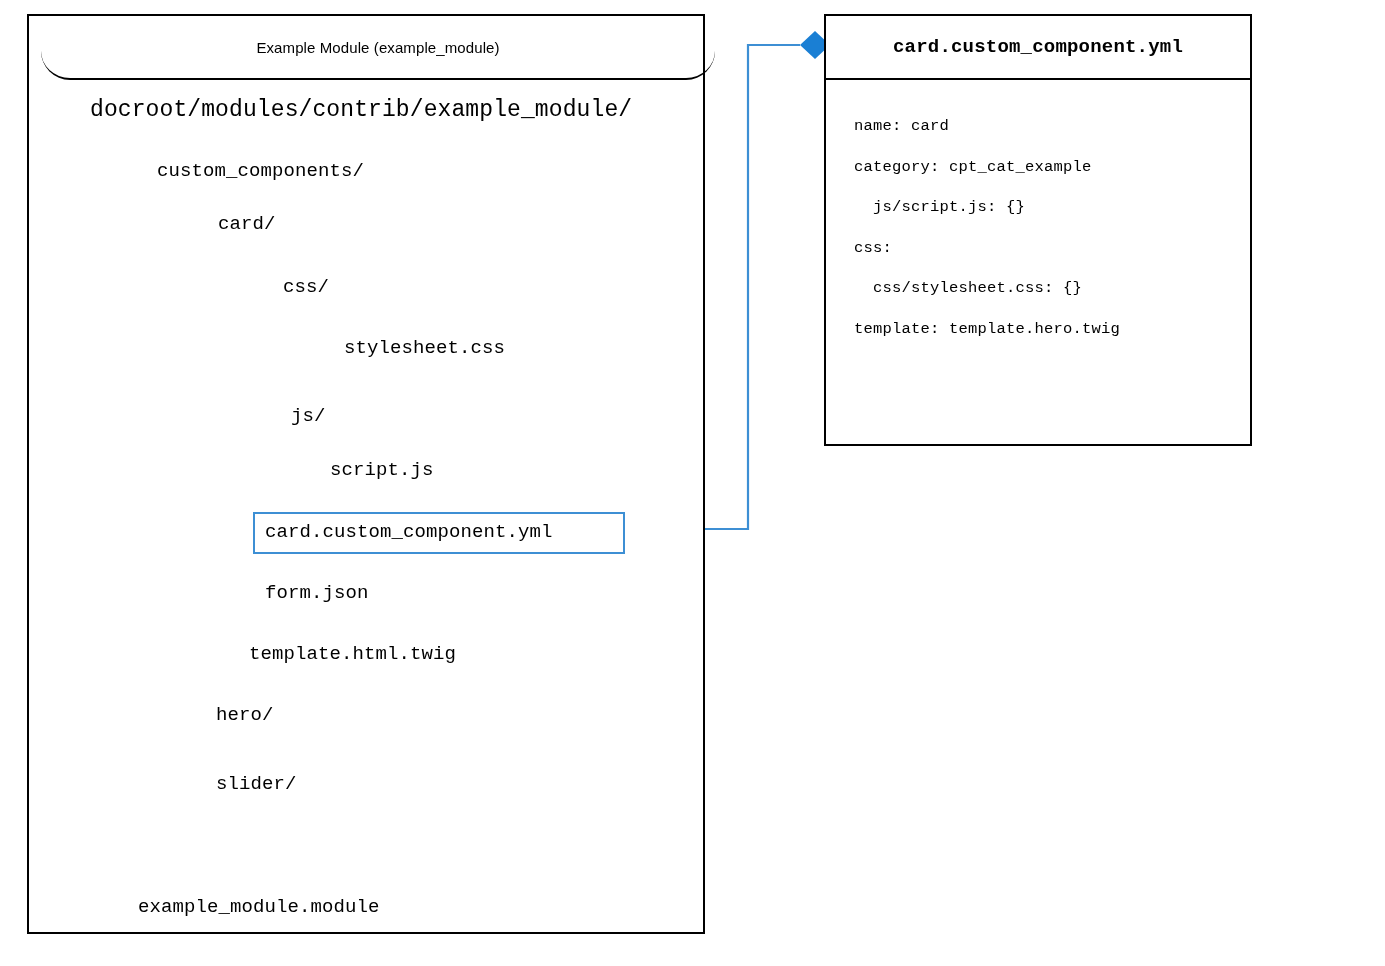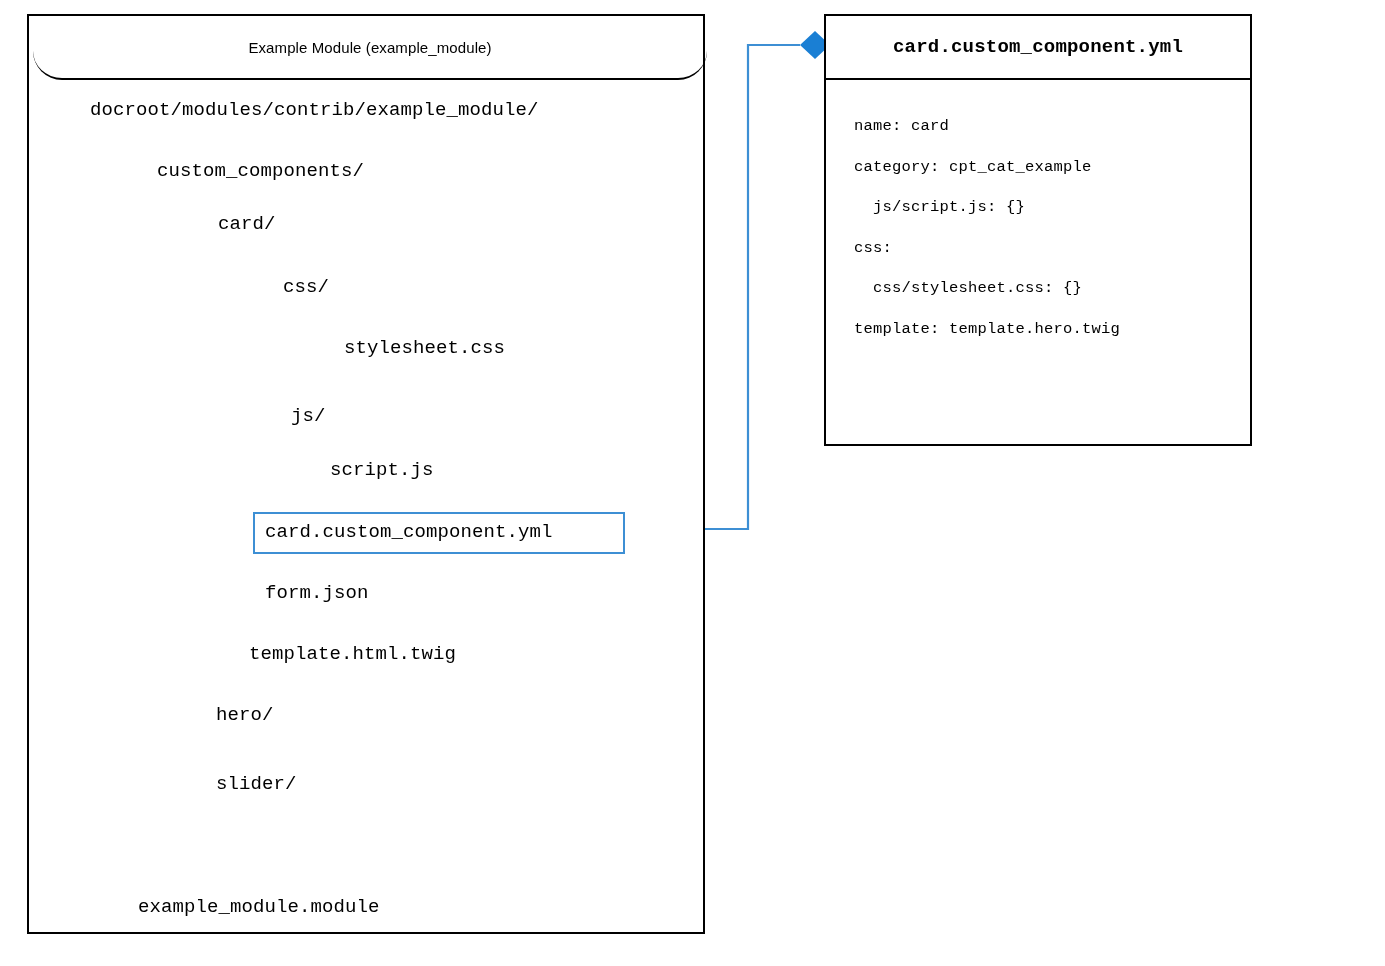--- a/index.html
+++ b/index.html
@@ -27,21 +27,21 @@
     left: 27px;
     top: 14px;
     width: 678px;
     height: 920px;
     border: 2px solid #000000;
     box-sizing: border-box;
     background: #ffffff;
   }
   .module-header {
     position: absolute;
-    left: 4px; top: 0;
+    left: 12px; top: 0;
     width: 100%;
     height: 64px;
     border-bottom: 2px solid #000000;
     box-sizing: border-box;
     display: flex;
     align-items: center;
     justify-content: center;
     border-radius: 29px;
   }
   .module-header-title {
@@ -105,21 +105,21 @@
     height: 34px;
   }
   .tree-label {
     font-family: "Liberation Mono", monospace;
     font-size: 19px;
     color: #000000;
     white-space: pre;
     letter-spacing: .1px;
   }
   .tree-label.root {
-    font-size: 19px;
+    font-size: 23px;
     font-family: Liberation Mono, monospace;
   }
 
   
   .highlight-box {
     position: absolute;
     left: 253px;
     top: 512px;
     width: 372px;
     height: 42px;

